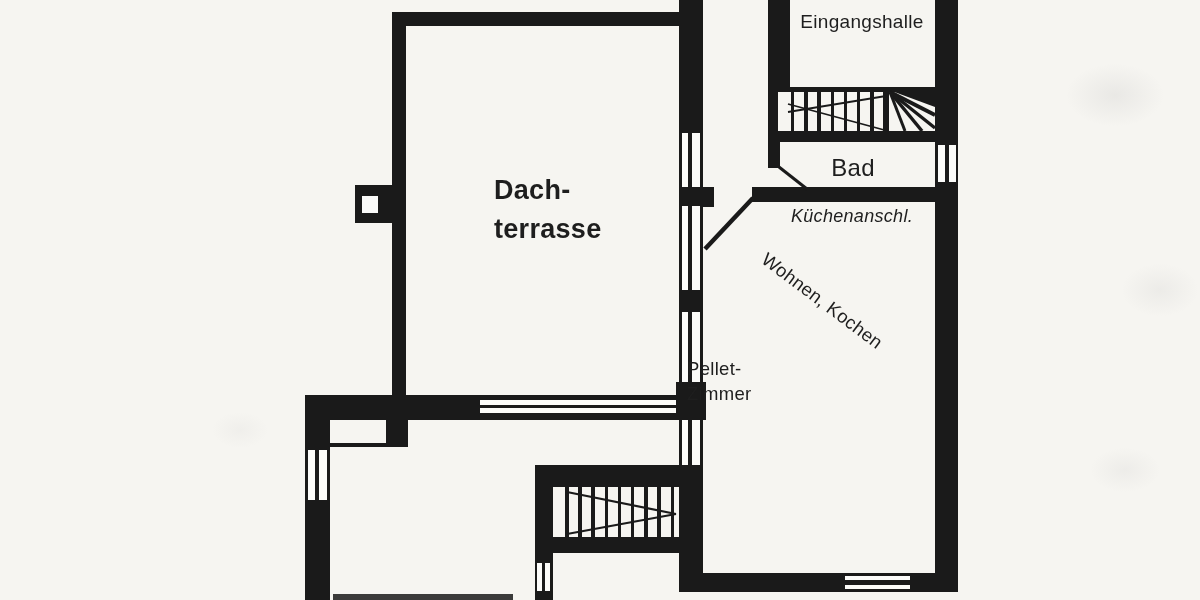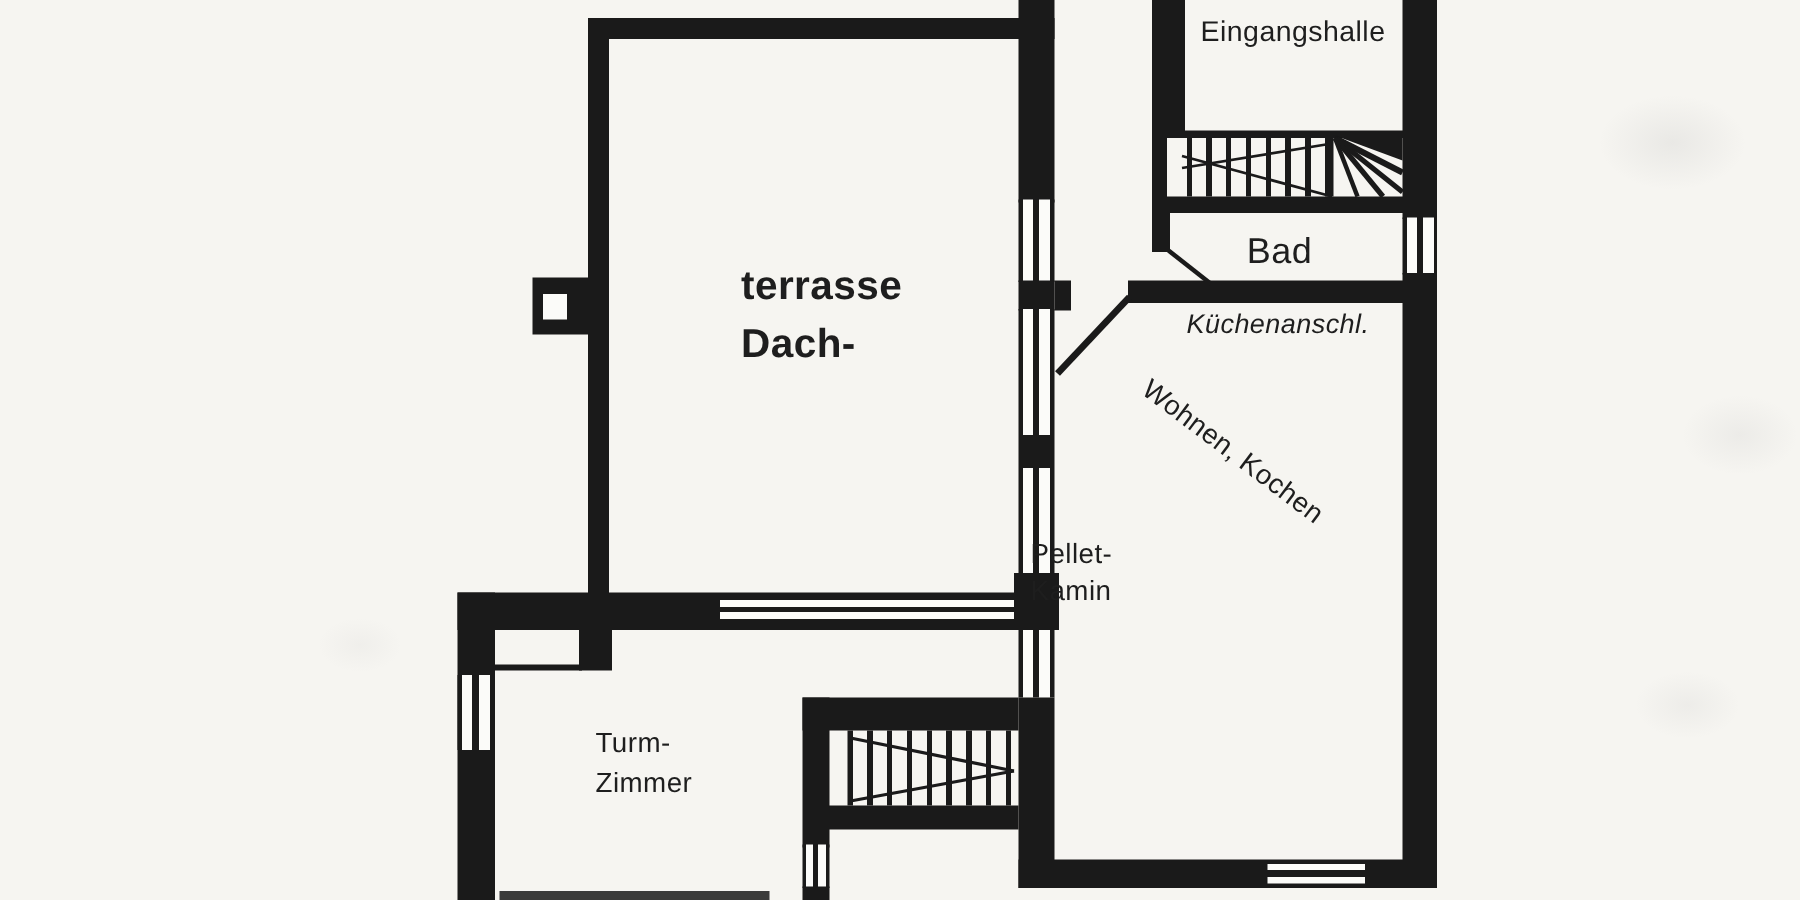--- a/index.html
+++ b/index.html
@@ -120,35 +120,31 @@
       <line x1="705" y1="249" x2="753" y2="198" stroke-width="4.5"></line>
 
       <line x1="779" y1="167" x2="807" y2="189" stroke-width="3"></line>
 
       <line x1="567" y1="492" x2="676" y2="514" stroke-width="2.2"></line>
       <line x1="567" y1="534" x2="676" y2="514" stroke-width="2.2"></line>
     </g>
   </svg>
 
   <div class="lbl" style="left:494px;top:171px;font-size:27px;font-weight:bold;line-height:39px">
+    <div>Dach-</div>
     <div>terrasse</div>
-    <div>Dach-</div>
   </div>
 
   <div class="lbl" style="left:862px;top:11px;font-size:19px;transform:translateX(-50%)">Eingangshalle</div>
 
   <div class="lbl" style="left:853px;top:154px;font-size:24px;transform:translateX(-50%)">Bad</div>
 
   <div class="lbl" style="left:852px;top:206px;font-size:18px;font-style:italic;transform:translateX(-50%)">Küchenanschl.</div>
 
   <div class="lbl" style="left:822px;top:301px;font-size:18.5px;transform:translate(-50%,-50%) rotate(37deg)">Wohnen, Kochen</div>
 
   <div class="lbl" style="left:687px;top:356px;font-size:18.5px;line-height:25px">
     <div>Pellet-</div>
-    <div>Kamin</div>
+    <div>Zimmer</div>
   </div>
 
-  <div class="lbl" style="left:397px;top:481px;font-size:18.5px;line-height:27px">
-    <div>Turm-</div>
-    <div>Zimmer</div>
-  </div>
 
 </div>
 
 </body></html>

